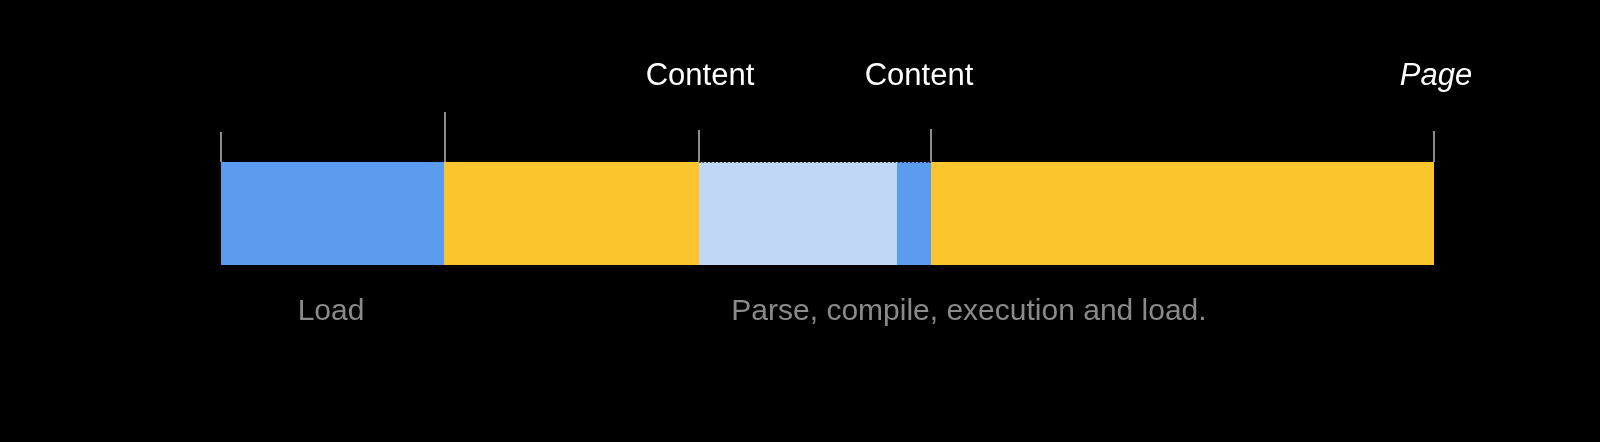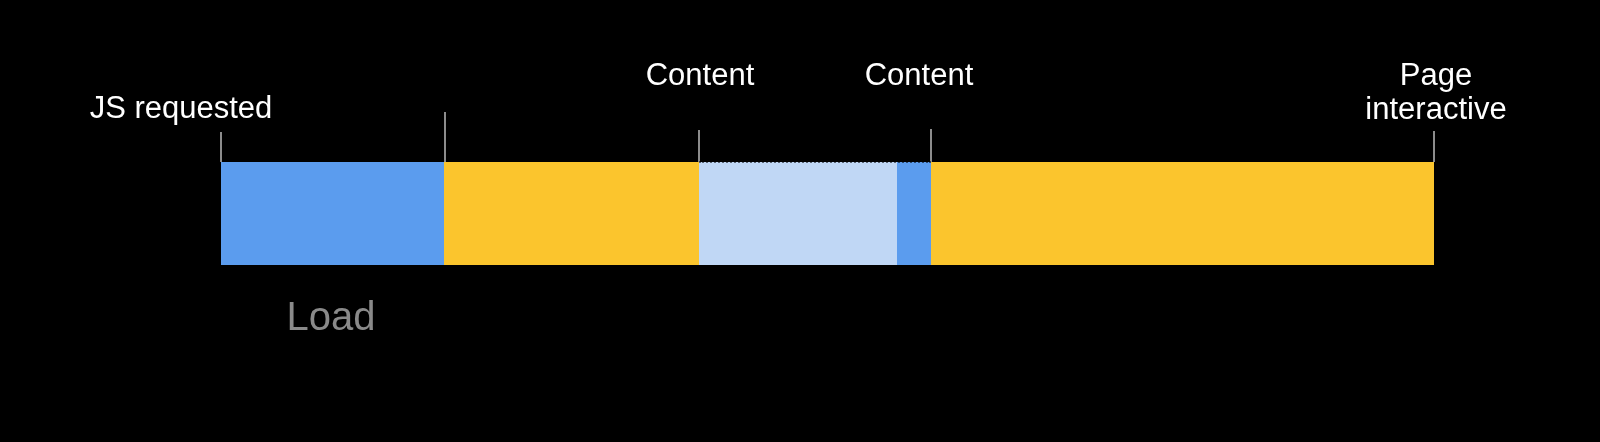--- a/index.html
+++ b/index.html
@@ -65,63 +65,60 @@
     color: var(--label-text, #fff);
     font-size: 31px;
     line-height: 34px;
     text-align: center;
     white-space: nowrap;
   }
   .ms-0 { left: 181px;  top: 91px; }
   .ms-1 { left: 428px;  top: 77px; }
   .ms-2 { left: 700px;  top: 58px; }
   .ms-3 { left: 919px;  top: 58px; }
-  .ms-4 { left: 1436px; top: 58px; }
+  .ms-4 { left: 1436px; top: 58px; font-style: italic; }
 
   
   .phase {
     position: absolute;
-    top: 293px;
+    top: 287px;
     color: var(--phase-text, #8a8a8a);
-    font-size: 40px;
+    font-size: 30px;
     line-height: 46px;
     white-space: nowrap;
   }
   .phase-0 { left: 331px; transform: translateX(-50%); }
   .phase-1 { left: 969px; transform: translateX(-50%); }
 </style>
 </head>
 <body>
 
 <div class="canvas">
 
-  <div class="milestone ms-0">
-    <div>JS requested</div>
-  </div>
   <div class="milestone ms-2">
     <div>Content</div>
   </div>
   <div class="milestone ms-3">
     <div>Content</div>
   </div>
   <div class="milestone ms-4">
     <div>Page</div>
-    <div>interactive</div>
   </div>
 
   <div class="tick tick-0"></div>
   <div class="tick tick-1"></div>
   <div class="tick tick-2"></div>
   <div class="tick tick-3"></div>
   <div class="tick tick-4"></div>
 
   <div class="bar">
     <div class="seg seg-0 c-blue"></div>
     <div class="seg seg-1 c-yellow"></div>
     <div class="seg seg-2 c-lightblue"></div>
     <div class="seg seg-3 c-blue"></div>
     <div class="seg seg-4 c-yellow"></div>
   </div>
   <div class="dotted-line"></div>
 
   <div class="phase phase-0">Load</div>
+  <div class="phase phase-1">Parse, compile, execution and load.</div>
 
 </div>
 
 </body></html>

